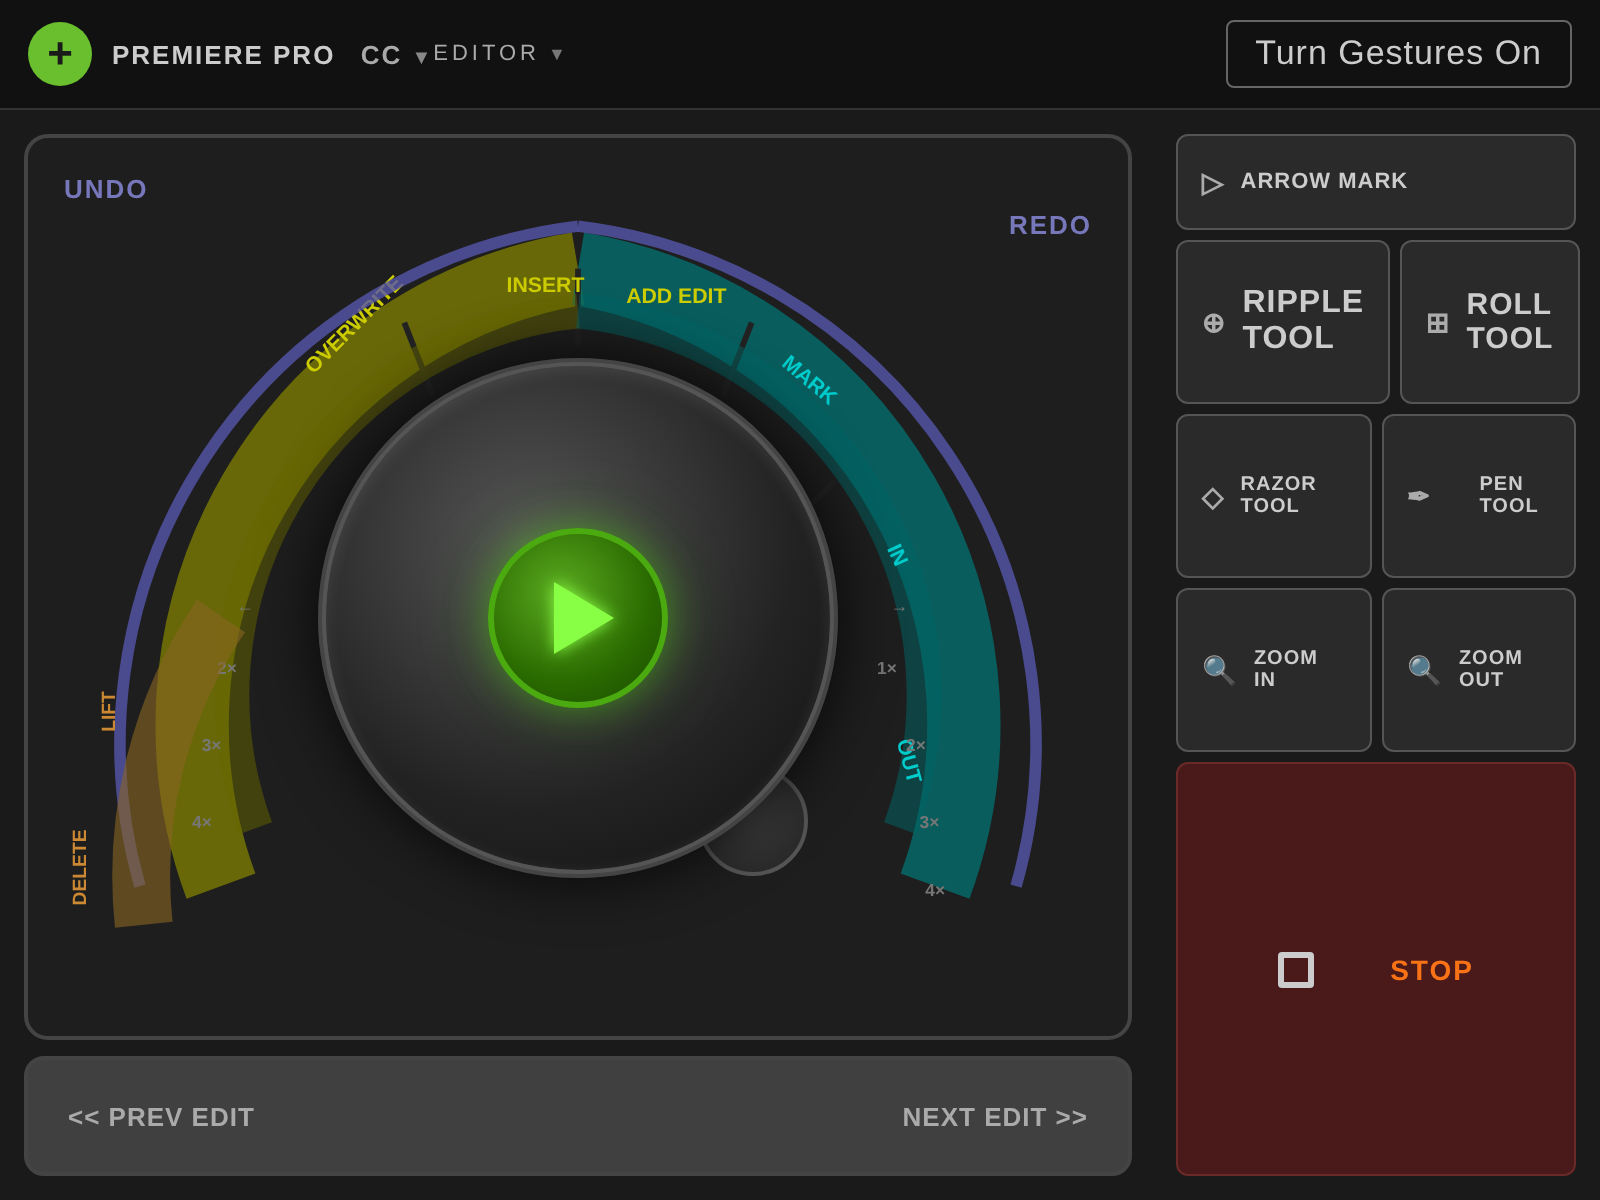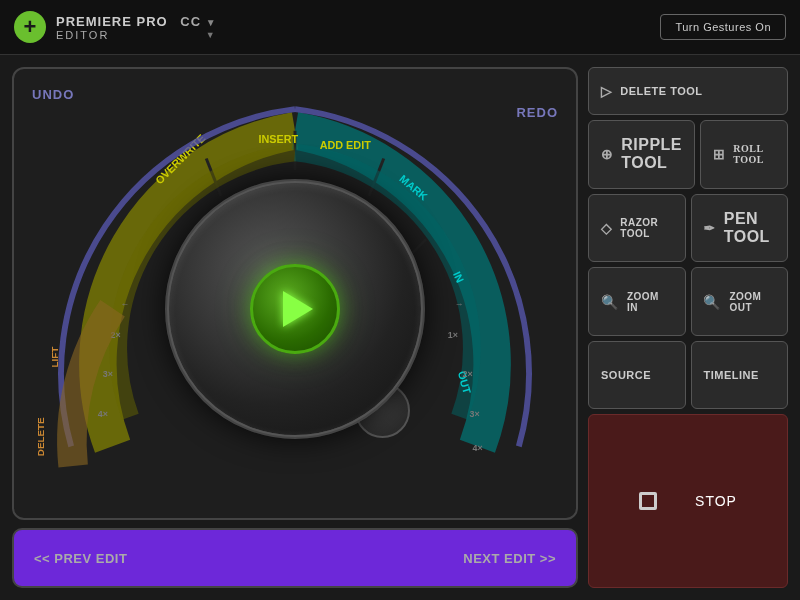--- a/index.html
+++ b/index.html
@@ -38,21 +38,21 @@
     .logo::before {
       content: '+';
       color: #1a1a1a;
       font-size: 22px;
       font-weight: bold;
       line-height: 1;
     }
 
     .app-title {
       display: flex;
-      flex-direction: column;
+      flex-direction: row;
     }
 
     .app-name {
       color: #ccc;
       font-size: 13px;
       font-weight: bold;
       letter-spacing: 1px;
     }
 
     .app-sub {
@@ -66,31 +66,31 @@
     }
 
     .header-spacer { flex: 1; }
 
     .gesture-btn {
       border: 1px solid #666;
       background: transparent;
       color: #ccc;
       padding: 6px 14px;
       border-radius: 4px;
-      font-size: 11px;
+      font-size: 17px;
       cursor: pointer;
       letter-spacing: 0.5px;
     }
 
     
     .main {
       display: flex;
       height: 545px;
       padding: 12px;
-      gap: 10px;
+      gap: 22px;
     }
 
     
     .left-panel {
       flex: 1;
       display: flex;
       flex-direction: column;
       gap: 8px;
     }
 
@@ -171,21 +171,21 @@
       border-top: 18px solid transparent;
       border-bottom: 18px solid transparent;
       border-left: 30px solid #88ff44;
       margin-left: 6px;
       filter: drop-shadow(0 0 4px #88ff44);
     }
 
     
     .bottom-nav {
       height: 60px;
-      background: #6d28d9;
+      background: #404040;
       border: 2px solid #444;
       border-radius: 10px;
       display: flex;
       align-items: center;
       justify-content: space-between;
       padding: 12px 20px;
     }
 
     .nav-btn {
       color: #aaa;
@@ -248,23 +248,23 @@
     }
 
     .stop-square {
       width: 18px;
       height: 18px;
       border: 3px solid #ccc;
       border-radius: 2px;
     }
 
     .stop-label {
-      color: #ffffff;
+      color: #f97316;
       font-size: 14px;
-      font-weight: normal;
+      font-weight: bold;
       letter-spacing: 1px;
       margin-left: 28px;
     }
   </style>
 </head>
 <body>
 
 <div class="header">
   <div class="logo"></div>
   <div class="app-title">
@@ -354,64 +354,56 @@
       <span class="nav-btn">&lt;&lt; PREV EDIT</span>
       <span class="nav-btn">NEXT EDIT &gt;&gt;</span>
     </div>
 
   </div>
 
   <div class="right-panel">
 
     <div class="tool-btn" style="flex:0;min-height:48px;">
       <span class="tool-icon">▷</span>
-      <span>DELETE TOOL</span>
+      <span>ARROW MARK</span>
     </div>
 
     <div class="tool-row">
       <div class="tool-btn">
         <span class="tool-icon">⊕</span>
         <span style="font-size:16px;">RIPPLE<br>TOOL</span>
       </div>
       <div class="tool-btn">
         <span class="tool-icon">⊞</span>
-        <span style="font-size:10px;font-family:Liberation Serif, serif;">ROLL<br>TOOL</span>
+        <span style="font-size:15px;">ROLL<br>TOOL</span>
       </div>
     </div>
 
     <div class="tool-row">
       <div class="tool-btn">
         <span class="tool-icon">◇</span>
         <span style="font-size:10px;">RAZOR<br>TOOL</span>
       </div>
       <div class="tool-btn">
         <span class="tool-icon">✒</span>
-        <span style="font-size:16px;">PEN<br>TOOL</span>
+        <span style="font-size:10px;margin-left:16px;">PEN<br>TOOL</span>
       </div>
     </div>
 
     <div class="tool-row">
       <div class="tool-btn">
         <span class="tool-icon">🔍</span>
         <span style="font-size:10px;">ZOOM<br>IN</span>
       </div>
       <div class="tool-btn">
         <span class="tool-icon">🔍</span>
         <span style="font-size:10px;">ZOOM<br>OUT</span>
       </div>
     </div>
 
-    <div class="tool-row">
-      <div class="tool-btn">
-        <span>SOURCE</span>
-      </div>
-      <div class="tool-btn">
-        <span>TIMELINE</span>
-      </div>
-    </div>
 
     <div class="stop-panel" style="flex:2.5;min-height:0;">
       <div class="stop-square"></div>
       <span class="stop-label">STOP</span>
     </div>
 
   </div>
 
 </div>
 

